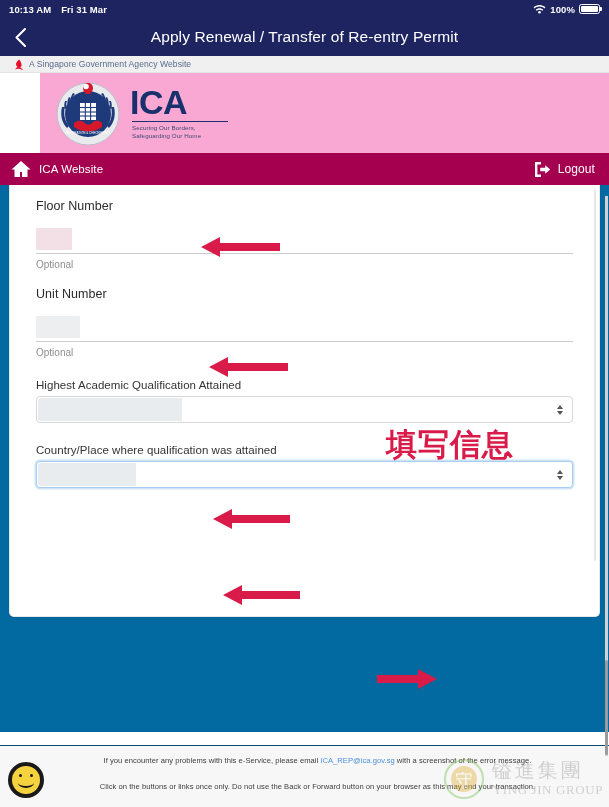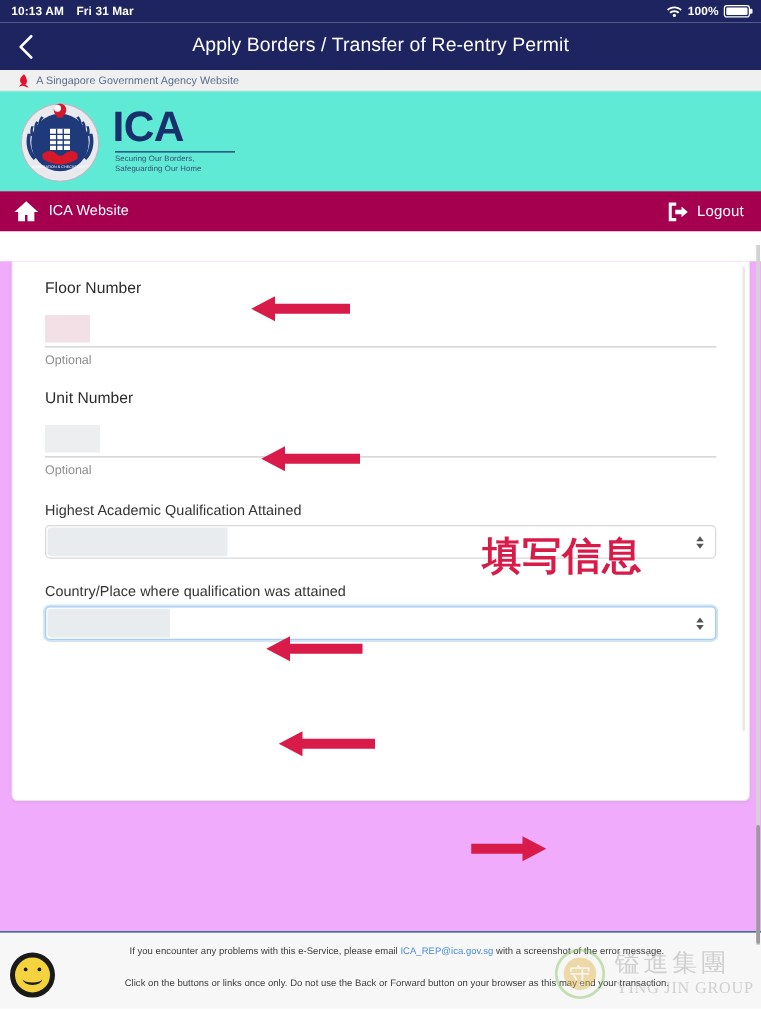--- a/index.html
+++ b/index.html
@@ -93,25 +93,26 @@
   .sg-flag-ico { margin-right: 5px; display:block; }
   .govbar-text {
     font-size: 8.6px;
     color: #5a6b8c;
     letter-spacing: 0.05px;
   }
 
   
   .logoband {
     height: 80px;
-    background: #5eead4;
+    background: #f9a8d4;
     display: flex;
     align-items: center;
     padding-left: 12px;
     box-sizing: border-box;
+    margin-left: 40px;
   }
   .crest { flex: none; }
   .logotext {
     margin-left: 6px;
     display: flex;
     flex-direction: column;
     justify-content: center;
   }
   .logo-ica {
     font-size: 34px;
@@ -156,27 +157,26 @@
     margin-left: auto;
     display: flex;
     align-items: center;
     cursor: pointer;
   }
   .logout-ico { display:block; margin-right: 6px; }
   .logout-label { font-size: 12px; letter-spacing:0.1px; }
 
   
   .pagebody {
-    background: #f0abfc;
+    background: #0369a1;
     height: 547px;
     position: relative;
     box-sizing: border-box;
     padding: 0 9px;
     overflow: hidden;
-    margin-top: 24px;
   }
   .card {
     background: #ffffff;
     border: 1px solid #e7e7e7;
     border-top: none;
     border-radius: 0 0 5px 5px;
     height: 432px;
     box-sizing: border-box;
     padding: 14px 26px 0 26px;
     position: relative;
@@ -432,21 +432,21 @@
     <span class="batt"></span>
   </span>
 </div>
 
 <div class="appbar">
   <div class="back-chevron">
     <svg width="13" height="21" viewBox="0 0 13 21">
       <polyline points="11,2 2.5,10.5 11,19" fill="none" stroke="#ffffff" stroke-width="2.1" stroke-linecap="round" stroke-linejoin="round"></polyline>
     </svg>
   </div>
-  <div class="appbar-title">Apply Borders / Transfer of Re-entry Permit</div>
+  <div class="appbar-title">Apply Renewal / Transfer of Re-entry Permit</div>
 </div>
 
 <div class="govbar">
   <svg class="sg-flag-ico" width="10" height="11" viewBox="0 0 10 11">
     <path d="M5.2 0.4C3.6 1.6 2.4 3 2.1 4.6c-0.3 1.6 0.4 2.6 1.4 3.3-0.9 0.6-1.9 1.4-2.2 2.6 1.7-1.1 3.4-1 4.8-0.4 1.2 0.5 2.1 1 3 1.2-0.6-1.2-1.7-2.2-2.9-2.8 1.1-0.7 1.6-1.9 1.3-3.2C7.2 3.5 6.4 1.7 5.2 0.4z" fill="#e8112d"></path>
   </svg>
   <span class="govbar-text">A Singapore Government Agency Website</span>
 </div>
 
 <div class="logoband">

